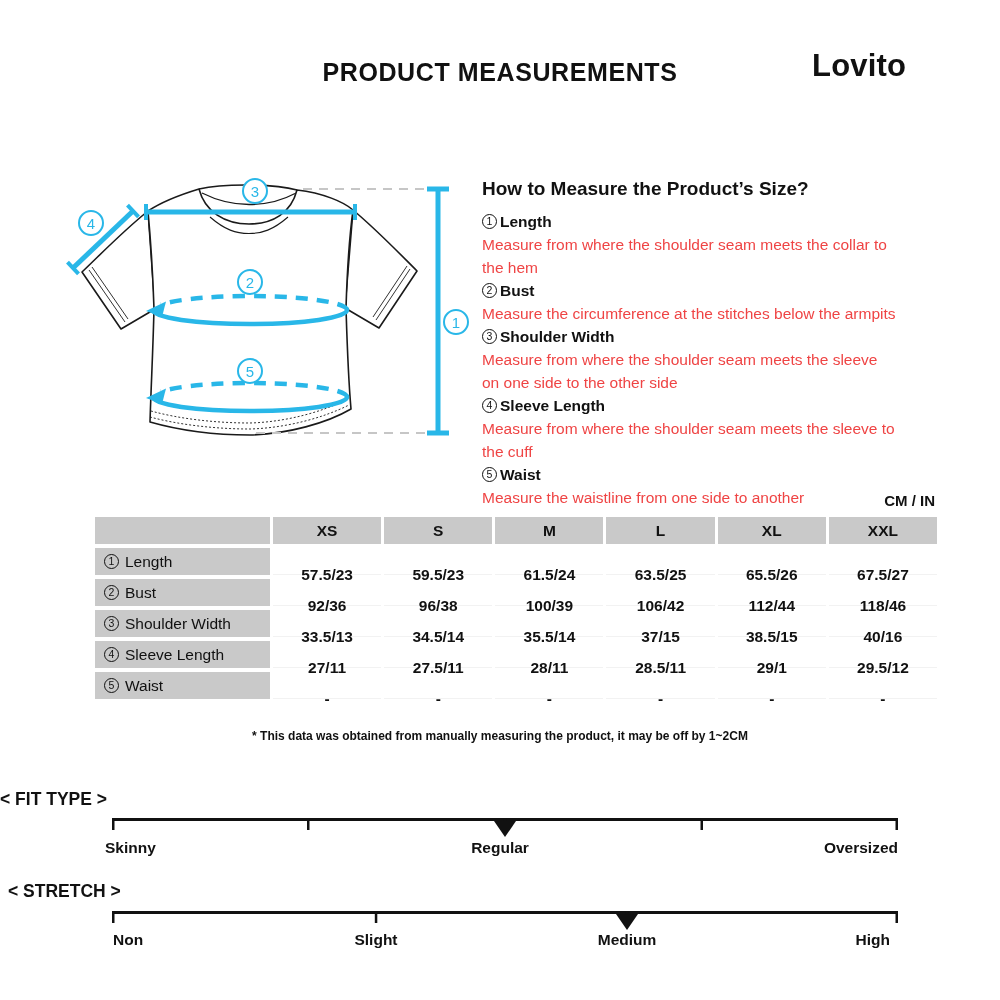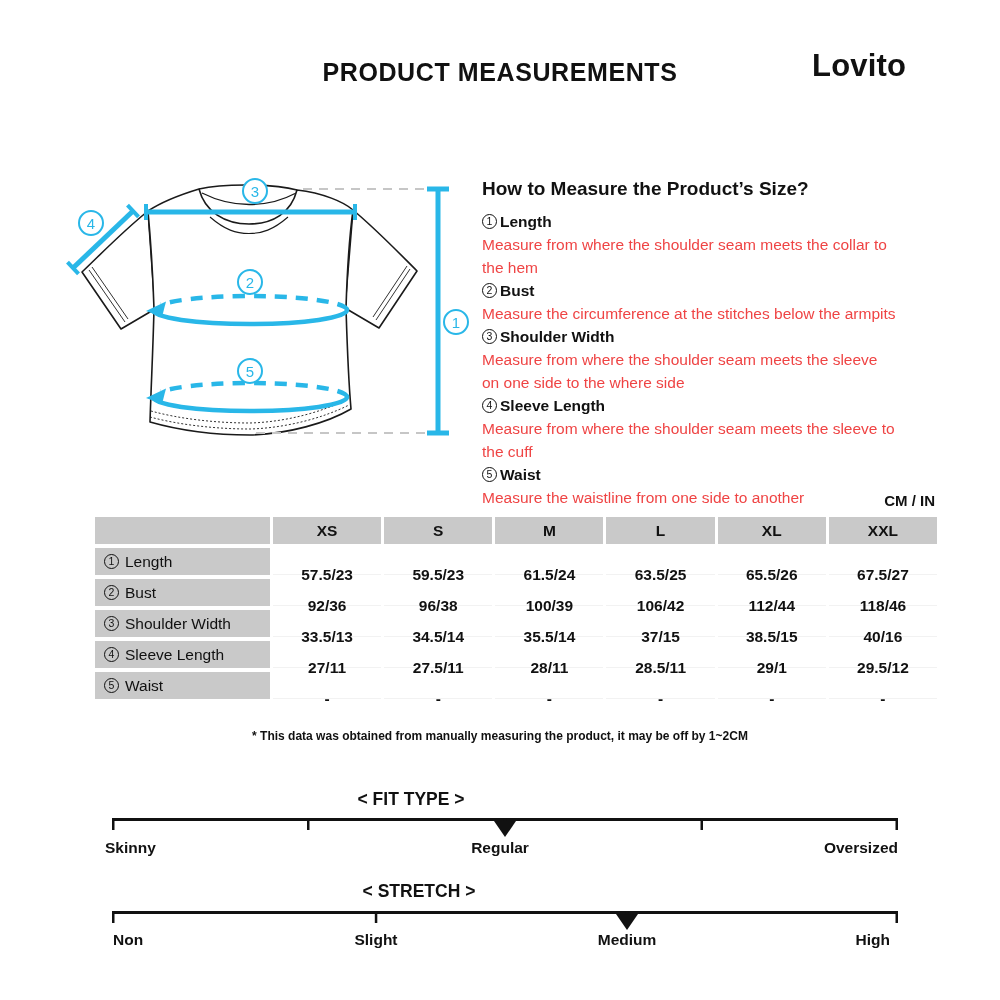--- a/index.html
+++ b/index.html
@@ -28,21 +28,21 @@
   .th{background:#c9c9c9;display:flex;align-items:center;justify-content:center;
       font-size:15.5px;font-weight:700;}
   .tl{background:#c9c9c9;display:flex;align-items:center;padding-left:9px;
       font-size:15.5px;font-weight:400;gap:6px;}
   .td{background:#f2f2f2;display:flex;align-items:center;justify-content:center;
       font-size:15.5px;font-weight:700;margin-top:26px;}
 
   .disclaimer{position:absolute;top:729px;left:0;width:1000px;text-align:center;
               font-size:12px;font-weight:700;}
 
-  .scale-heading{position:absolute;left:0;width:822px;text-align:center;
+  .scale-heading{position:absolute;left:0;width:822px;text-align:left;
                  font-size:17.5px;font-weight:700;line-height:20px;}
   #fit-heading{top:789px;}
   #stretch-heading{top:881px;padding-left:8px;}
   .scale-svg{position:absolute;left:112px;width:786px;height:20px;}
   #fit-svg{top:818px;}
   #stretch-svg{top:911px;}
   .scale-labels{position:absolute;left:112px;width:786px;height:18px;
                 font-size:15.5px;font-weight:700;}
   #fit-labels{top:839px;}
   #stretch-labels{top:931px;}
@@ -159,21 +159,21 @@
       </div>
       <div class="desc-line">Measure the circumference at the stitches below the armpits</div>
     </div>
 
     <div>
       <div class="hitem-label">
         <span class="circ">3</span>
         <span>Shoulder Width</span>
       </div>
       <div class="desc-line">Measure from where the shoulder seam meets the sleeve</div>
-      <div class="desc-line">on one side to the where side</div>
+      <div class="desc-line">on one side to the other side</div>
     </div>
 
     <div>
       <div class="hitem-label">
         <span class="circ">4</span>
         <span>Sleeve Length</span>
       </div>
       <div class="desc-line">Measure from where the shoulder seam meets the sleeve to</div>
       <div class="desc-line">the cuff</div>
     </div>

